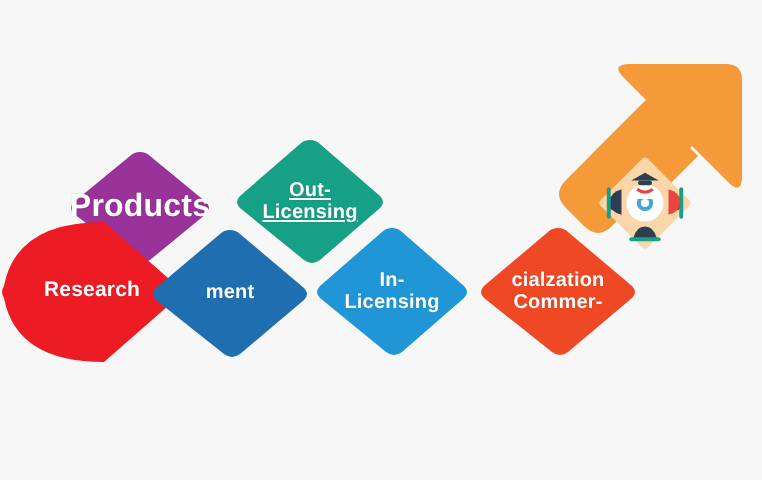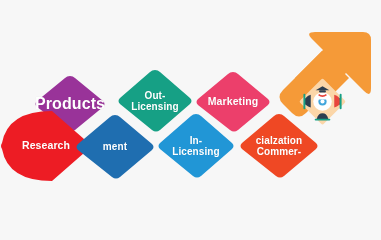--- a/index.html
+++ b/index.html
@@ -132,44 +132,36 @@
     </svg>
     <div class="lbl" style="font-size:10px;">
       <span>ment</span>
     </div>
   </div>
 
   <div class="node" style="left:117px;top:69px;width:76px;height:64px;z-index:4;">
     <svg width="76" height="64" viewBox="0 0 76 64" aria-hidden="true">
       <path d="M38 1 Q41 1 43 3 L73 29 Q76 32 73 35 L43 61 Q39 64 35 61 L3 35 Q0 32 3 29 L33 3 Q35 1 38 1 Z" fill="#16a085"></path>
     </svg>
-    <div class="lbl" style="font-size:10px;">
+    <div class="lbl" style="font-size:10px;text-decoration:underline;">
       <span>Out-</span>
       <span>Licensing</span>
     </div>
   </div>
 
   <div class="node" style="left:157px;top:113px;width:78px;height:66px;z-index:5;">
     <svg width="78" height="66" viewBox="0 0 78 66" aria-hidden="true">
       <path d="M39 1 Q42 1 44 3 L75 30 Q78 33 75 36 L44 63 Q40 66 36 63 L3 36 Q0 33 3 30 L34 3 Q36 1 39 1 Z" fill="#2196d6"></path>
     </svg>
     <div class="lbl" style="font-size:10px;text-align:right;">
       <span>In-</span>
       <span>Licensing</span>
     </div>
   </div>
 
-  <div class="node" style="left:195px;top:71px;width:76px;height:62px;z-index:4;">
-    <svg width="76" height="62" viewBox="0 0 76 62" aria-hidden="true">
-      <path d="M38 1 Q41 1 43 3 L73 28 Q76 31 73 34 L43 59 Q39 62 35 59 L3 34 Q0 31 3 28 L33 3 Q35 1 38 1 Z" fill="#ec3f6b"></path>
-    </svg>
-    <div class="lbl" style="font-size:10.5px;">
-      <span>Marketing</span>
-    </div>
-  </div>
 
   <div class="node" style="left:239px;top:113px;width:80px;height:66px;z-index:5;">
     <svg width="80" height="66" viewBox="0 0 80 66" aria-hidden="true">
       <path d="M40 1 Q43 1 45 3 L77 30 Q80 33 77 36 L45 63 Q41 66 37 63 L3 36 Q0 33 3 30 L35 3 Q37 1 40 1 Z" fill="#ef4824"></path>
     </svg>
     <div class="lbl" style="font-size:10px;">
       <span>cialzation</span>
       <span>Commer-</span>
     </div>
   </div>

